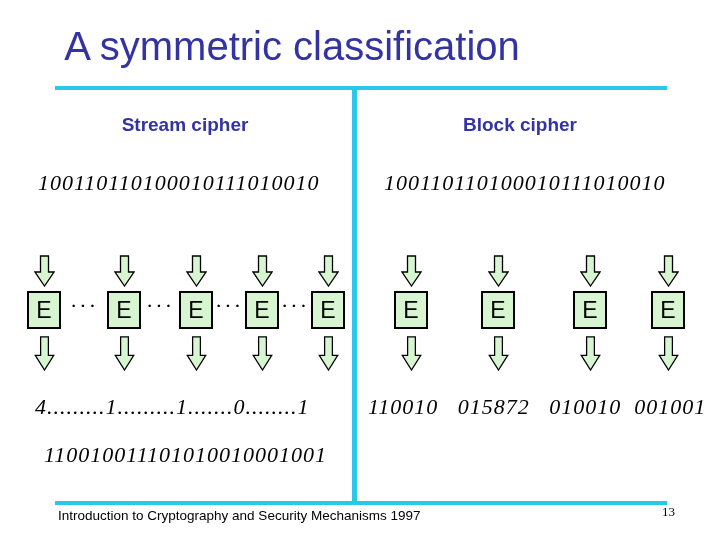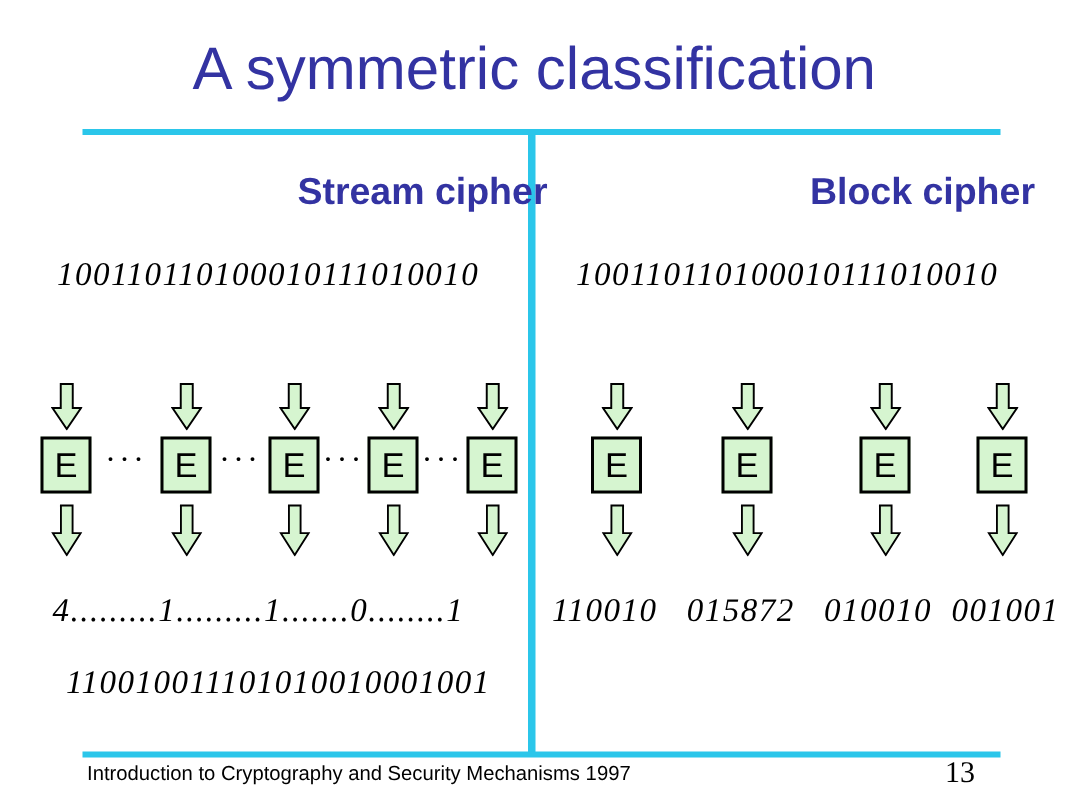--- a/index.html
+++ b/index.html
@@ -2,30 +2,30 @@
 <html><head>
 <meta charset="utf-8">
 <style>
   html,body{margin:0;padding:0;background:#ffffff;}
   .slide{
     position:relative;width:720px;height:540px;background:#ffffff;
     font-family:"Liberation Sans",sans-serif;overflow:hidden;
     --cyan:#2bc6ea; --blue:#3333a2; --green:#d6f5d0;
   }
   .title{
-    position:absolute;top:24px;left:0;width:584px;text-align:right;
+    position:absolute;top:24px;left:0;width:584px;text-align:center;
     font-size:40px;color:var(--blue);white-space:nowrap;
   }
   .rule{position:absolute;left:55px;width:612px;height:4px;background:var(--cyan);}
   .rule-top{top:86px;}
   .rule-bottom{top:501px;}
   .divider-v{position:absolute;left:352px;top:88px;width:5px;height:415px;background:var(--cyan);}
   .col-heading{
-    position:absolute;top:114px;font-size:25px;font-weight:bold;color:var(--blue);
-    text-align:right;white-space:nowrap;
+    position:absolute;top:114px;font-size:19px;font-weight:bold;color:var(--blue);
+    text-align:center;white-space:nowrap;
   }
   .heading-stream{left:5px;width:360px;}
   .heading-block{left:350px;width:340px;}
   .bin{
     position:absolute;font-family:"Liberation Serif",serif;font-size:22px;color:#000;
     white-space:pre;letter-spacing:1px;line-height:1;font-style:italic;
   }
   .ebox{
     position:absolute;top:291px;width:34px;height:38px;box-sizing:border-box;
     border:2px solid #000;background:var(--green);
@@ -36,22 +36,22 @@
   .arrow-top{top:255px;height:32px;}
   .arrow-bottom{top:336px;height:35px;}
   .arrow svg{display:block;width:100%;height:100%;}
   .dots{
     position:absolute;top:295px;width:30px;text-align:center;
     font-family:"Liberation Serif",serif;font-size:22px;letter-spacing:2px;color:#000;
     line-height:1;
   }
   .footer-text{position:absolute;left:58px;top:508px;font-size:13.5px;color:#000;white-space:nowrap;}
   .page-number{
-    position:absolute;left:630px;top:504px;width:45px;text-align:left;
-    font-family:"Liberation Serif",serif;font-size:20px;color:#000;
+    position:absolute;left:630px;top:504px;width:45px;text-align:right;
+    font-family:"Liberation Serif",serif;font-size:13px;color:#000;
   }
 </style>
 </head>
 <body>
 
 <div class="slide" style="--cyan: #2bc6ea; --blue: #3333a2; --green: #d6f5d0;">
 
   <div class="title">A symmetric classification</div>
 
   <div class="rule rule-top"></div>

